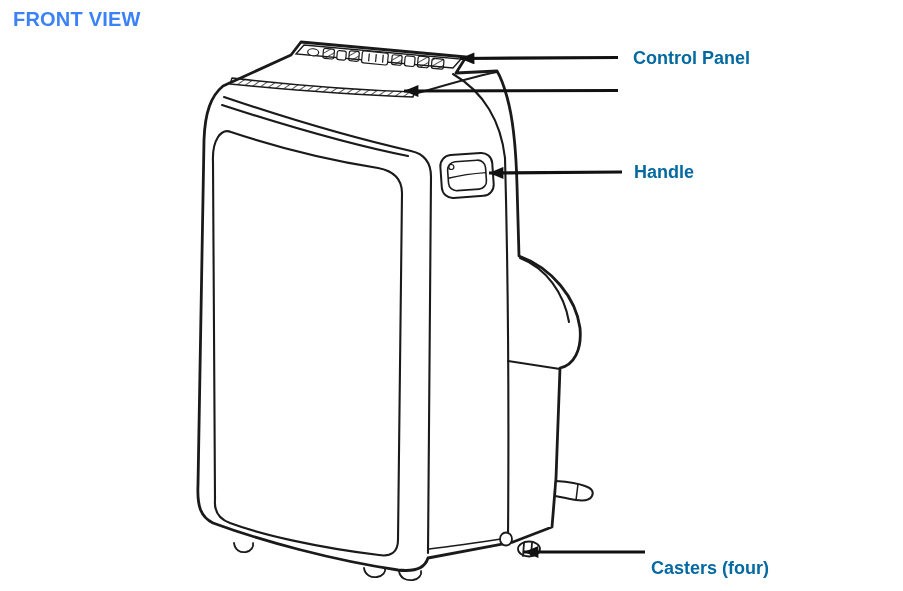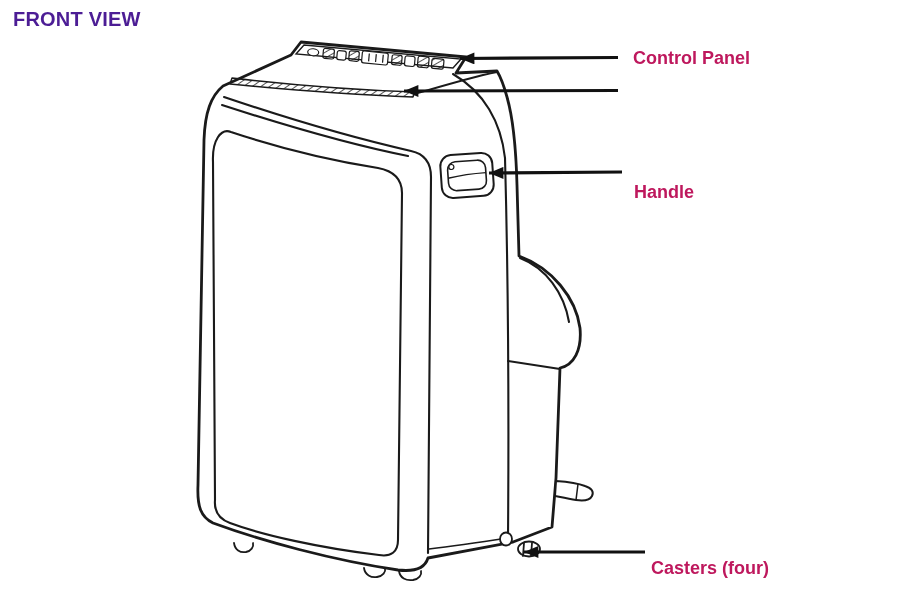--- a/index.html
+++ b/index.html
@@ -6,32 +6,32 @@
   #canvas{
     position:relative;
     width:903px;height:591px;
     background:#ffffff;
     font-family:"Liberation Sans", sans-serif;
     overflow:hidden;
   }
   #diagram-svg{position:absolute;left:0;top:0;}
   .page-title{
     position:absolute;left:13px;top:8px;
-    font-size:20px;font-weight:bold;color:#4c1d95;
+    font-size:20px;font-weight:bold;color:#3b82f6;
     letter-spacing:0.2px;white-space:pre;
   }
   .callout-label{
     position:absolute;
     transform:translateY(-50%);
-    font-size:18px;font-weight:bold;color:#be185d;
+    font-size:18px;font-weight:bold;color:#0369a1;
     white-space:pre;line-height:1;
   }
   #lbl-control-panel{left:633px;top:58px;}
   #lbl-air-vent{left:633px;top:92px;}
-  #lbl-handle{left:634px;top:172px;margin-top:20px;}
+  #lbl-handle{left:634px;top:172px;}
   #lbl-casters{left:651px;top:568px;}
 </style>
 </head>
 <body>
 
 <div id="canvas">
 
   <svg id="diagram-svg" width="903" height="591" viewBox="0 0 903 591">
     <defs>
       <pattern id="hatch" width="5" height="5" patternUnits="userSpaceOnUse" patternTransform="rotate(55)">

